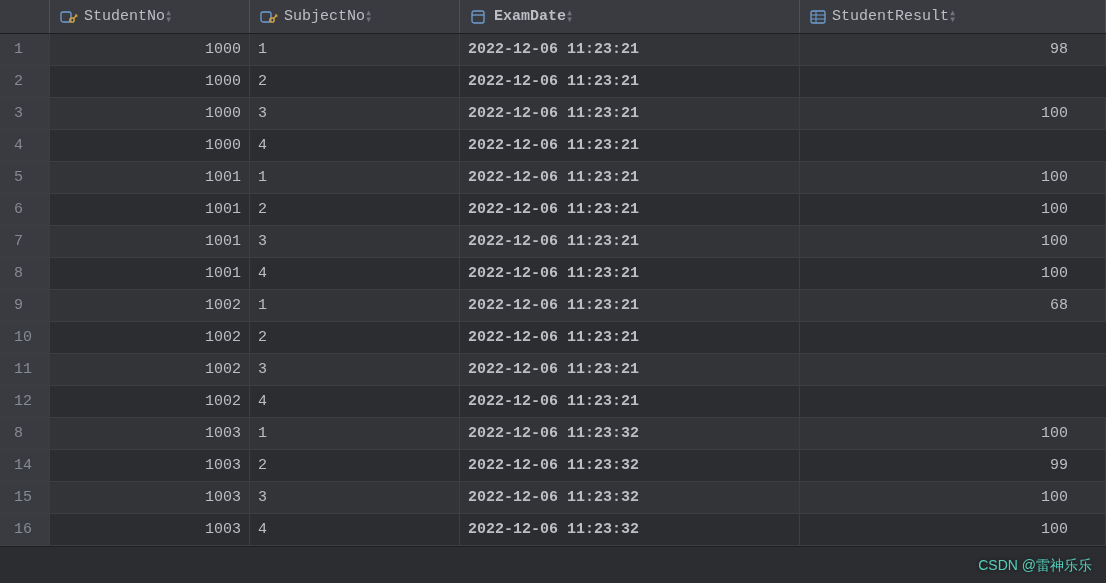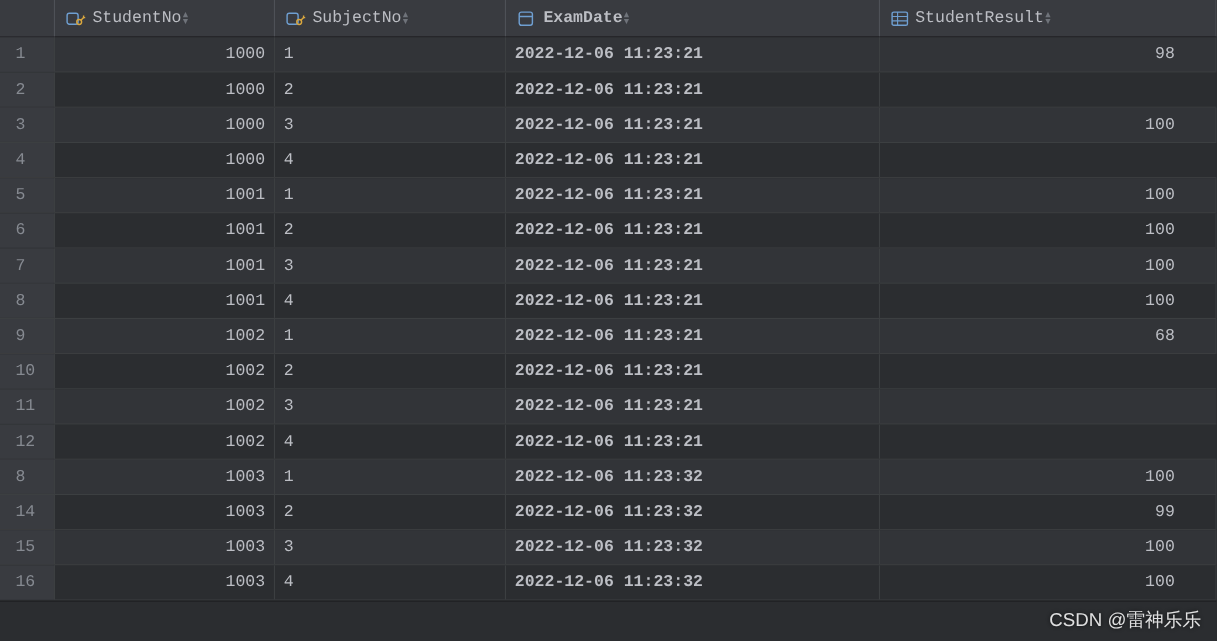--- a/index.html
+++ b/index.html
@@ -101,22 +101,22 @@
       display: inline-flex;
       width: 16px;
       height: 14px;
     }
     .result-icon svg { width: 16px; height: 14px; }
     
     .watermark {
       position: absolute;
       bottom: 8px;
       right: 14px;
-      color: #ffffff;
-      font-size: 17px;
+      color: #5eead4;
+      font-size: 14px;
       font-family: sans-serif;
       opacity: 0.85;
       text-shadow: 0 0 4px rgba(0,0,0,0.8);
     }
     .bottom-gap {
       flex: 1;
       background-color: #2b2d30;
       border-top: 1px solid #1e1f22;
     }
   </style>

